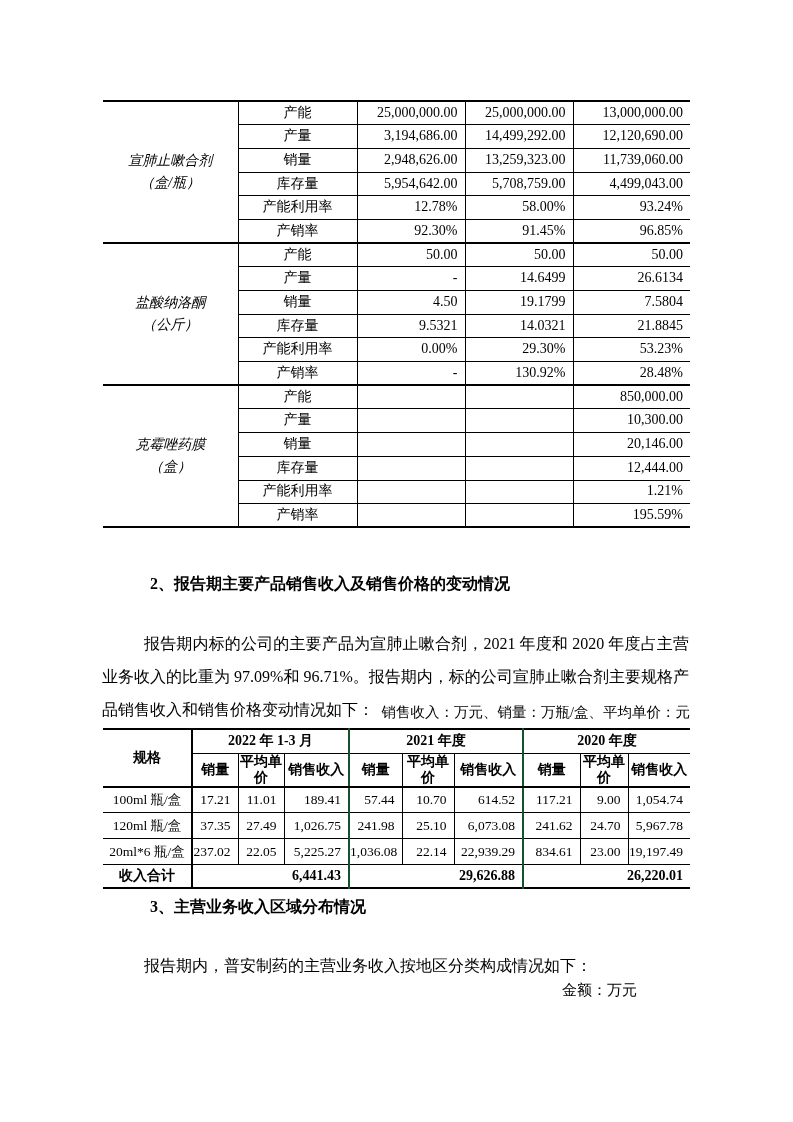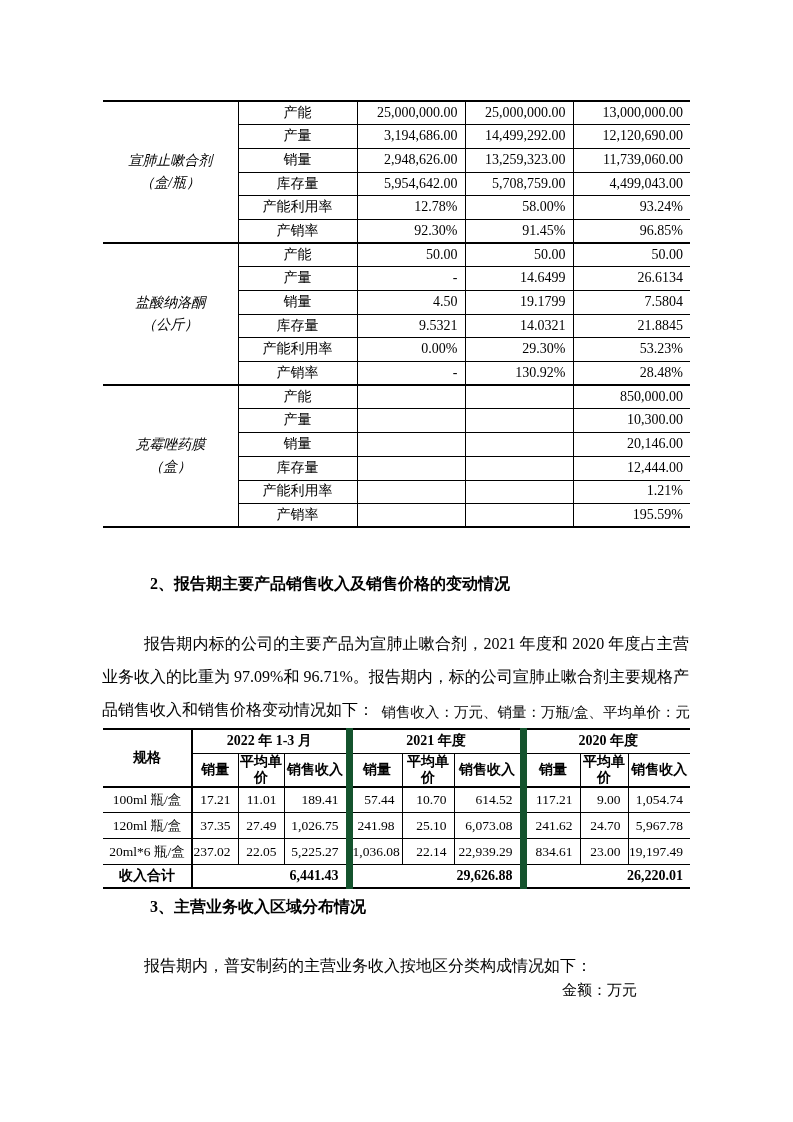--- a/index.html
+++ b/index.html
@@ -62,21 +62,21 @@
   }
   .t2 th { font-size:14px; font-weight:bold; text-align:center; line-height:1.15; white-space:normal; }
   .t2 td { font-size:13.5px; }
   .t2 tr.h1 { height:24px; }
   .t2 tr.h2 { height:30px; }
   .t2 tr.data { height:26px; }
   .t2 tr.total { height:23px; }
   .t2 .spec-col { border-left:none; border-right:2px solid #000; text-align:center; }
   .t2 th.spec-head { border-bottom:2px solid #000; }
   .t2 tr.h2 th { border-bottom:2px solid #000; }
-  .t2 .gend { border-right:7px solid #14532d; }
+  .t2 .gend { border-right:2px solid #14532d; }
   .t2 .lastcol { border-right:none; }
   .t2 td.num { text-align:right; padding-right:7px; }
   .t2 tr.total td { font-weight:bold;margin-top:42px; }
   .t2 tr.total td.tlabel { text-align:center; font-size:14px; }
   .t2 tr.total td.num { font-size:14px; }
 
   .page-number {
     position:absolute; left:0; top:1026px; width:100%;
     text-align:center; font-size:13px;
   }

